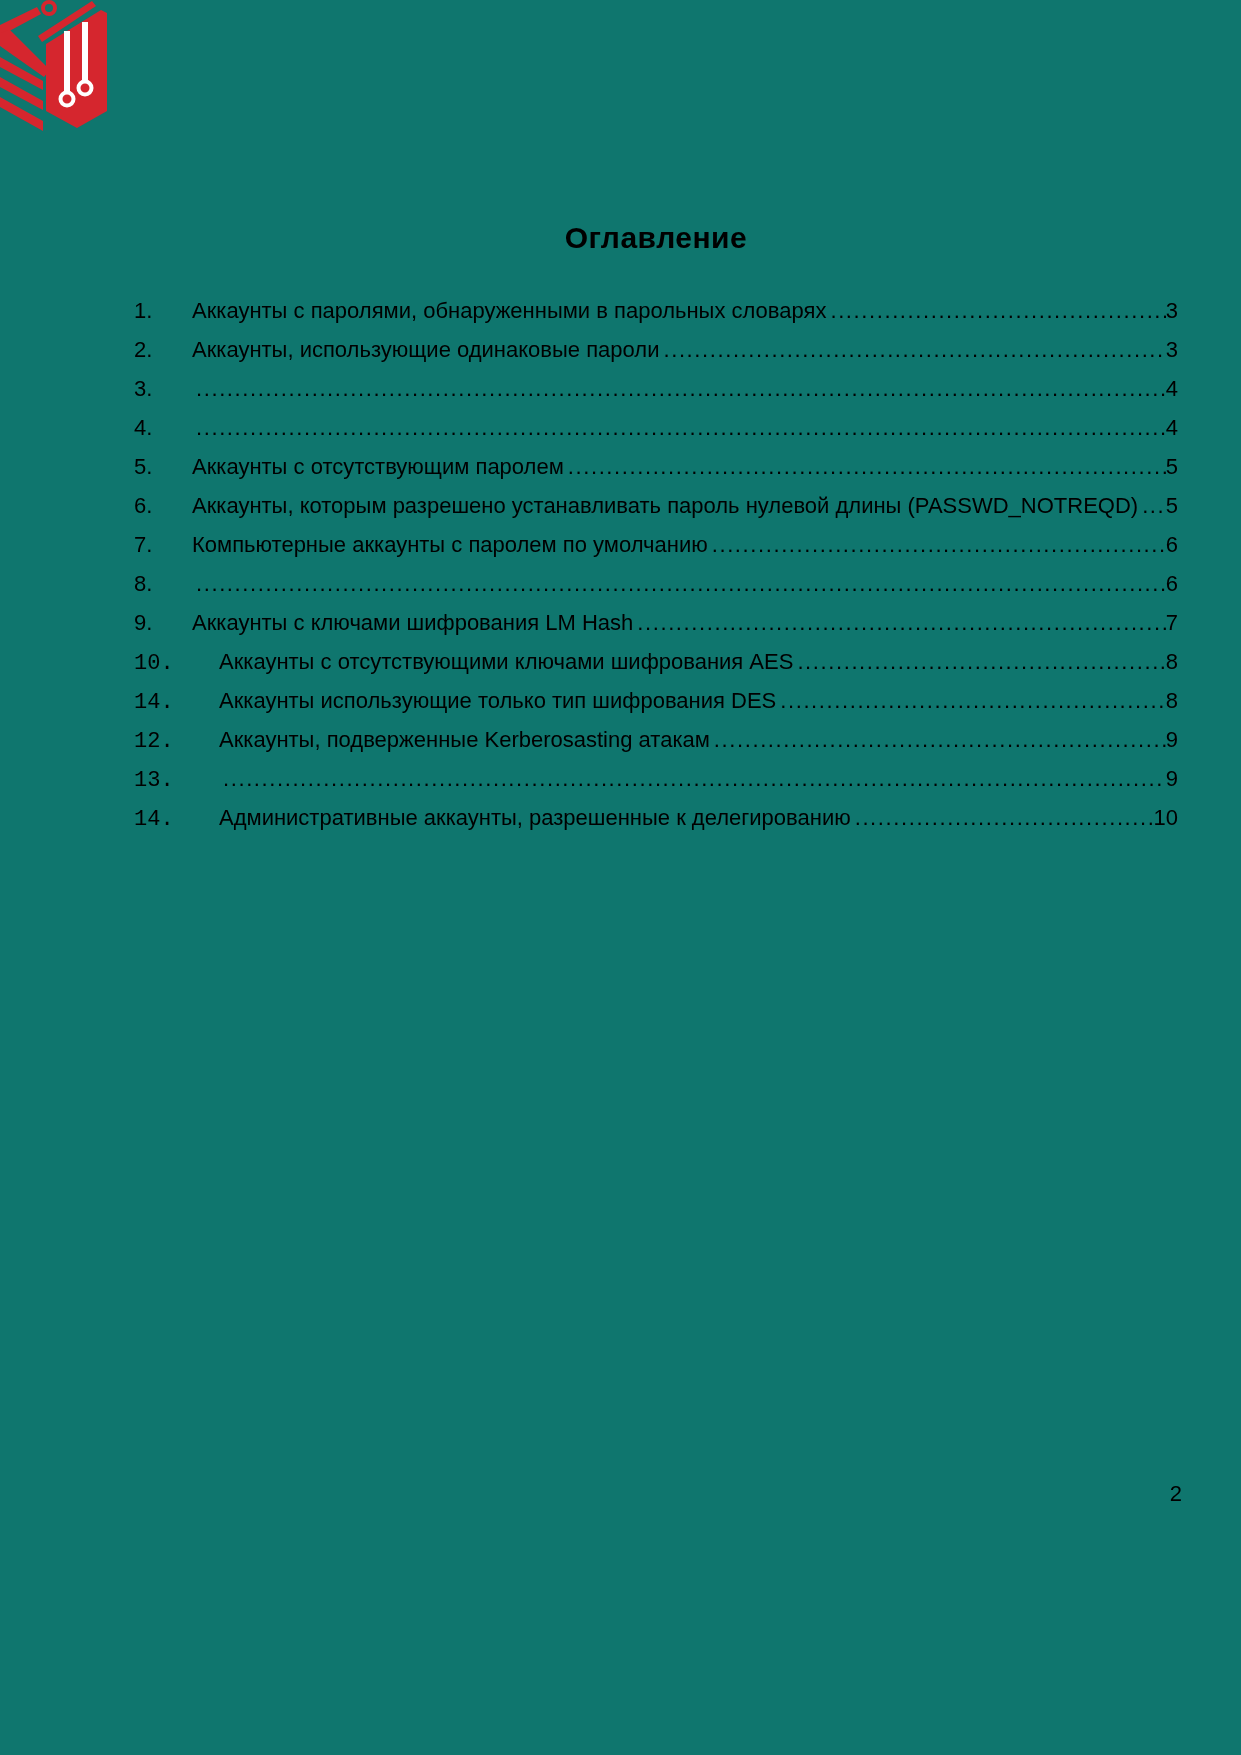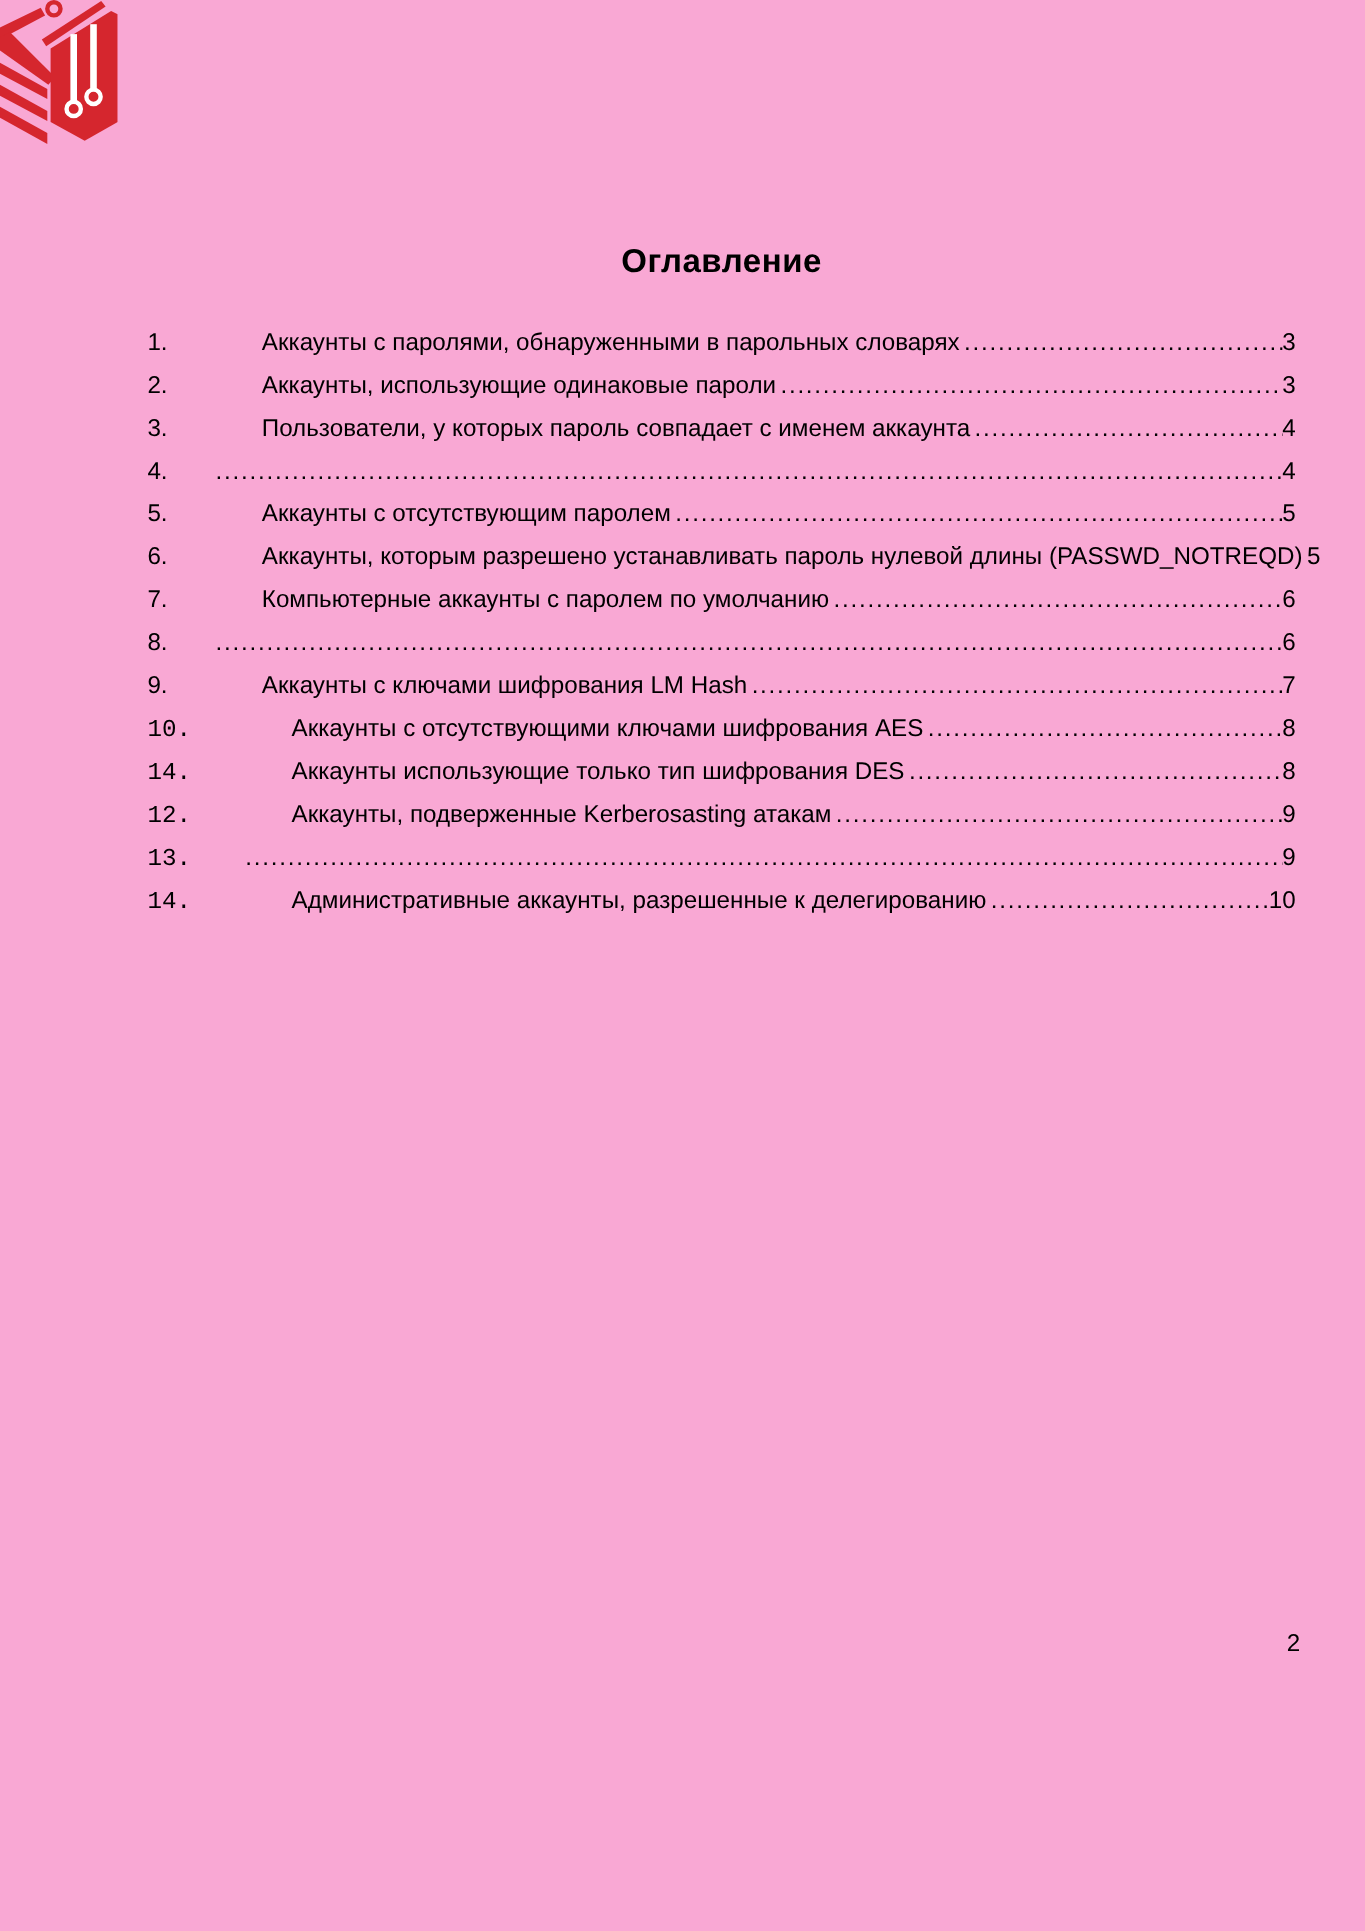--- a/index.html
+++ b/index.html
@@ -1,21 +1,21 @@
 <!DOCTYPE html>
 <html><head>
 <meta charset="utf-8">
 <style>
   * { margin: 0; padding: 0; box-sizing: border-box; }
   html, body { background: #ffffff; }
   .page {
     position: relative;
     width: 1241px;
     height: 1755px;
-    background: #f9a8d4;
+    background: #0f766e;
     overflow: hidden;
     font-family: "Liberation Sans", sans-serif;
     color: #000000;
   }
   .logo {
     position: absolute;
     top: 0;
     left: 0;
     width: 107px;
     height: 133px;
@@ -50,21 +50,20 @@
     flex: 0 0 58px;
     width: 58px;
   }
   .toc-num.wide {
     flex: 0 0 85px;
     width: 85px;
     font-family: Liberation Mono, monospace;
   }
   .toc-label {
     flex: 0 0 auto;
-    margin-left: 46px;
   }
   .toc-leader {
     flex: 1 1 auto;
     overflow: hidden;
     white-space: nowrap;
     letter-spacing: 1.6px;
     margin-left: 4px;
   }
   .toc-page {
     flex: 0 0 auto;
@@ -117,21 +116,20 @@
     <span class="toc-page">3</span>
   </div>
         <div class="toc-row">
     <span class="toc-num">2.</span>
     <span class="toc-label">Аккаунты, использующие одинаковые пароли</span>
     <span class="toc-leader">................................................................................................................................................................................................................................................</span>
     <span class="toc-page">3</span>
   </div>
         <div class="toc-row">
     <span class="toc-num">3.</span>
-    <span class="toc-label">Пользователи, у которых пароль совпадает с именем аккаунта</span>
     <span class="toc-leader">................................................................................................................................................................................................................................................</span>
     <span class="toc-page">4</span>
   </div>
         <div class="toc-row">
     <span class="toc-num">4.</span>
     <span class="toc-leader">................................................................................................................................................................................................................................................</span>
     <span class="toc-page">4</span>
   </div>
         <div class="toc-row">
     <span class="toc-num">5.</span>

